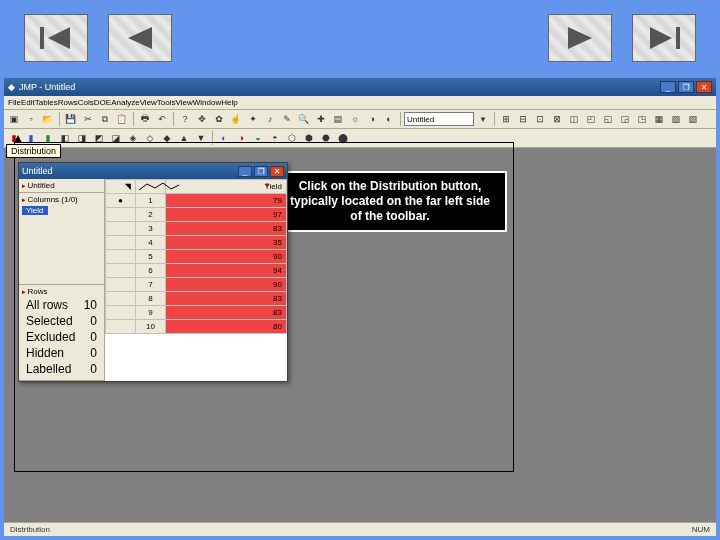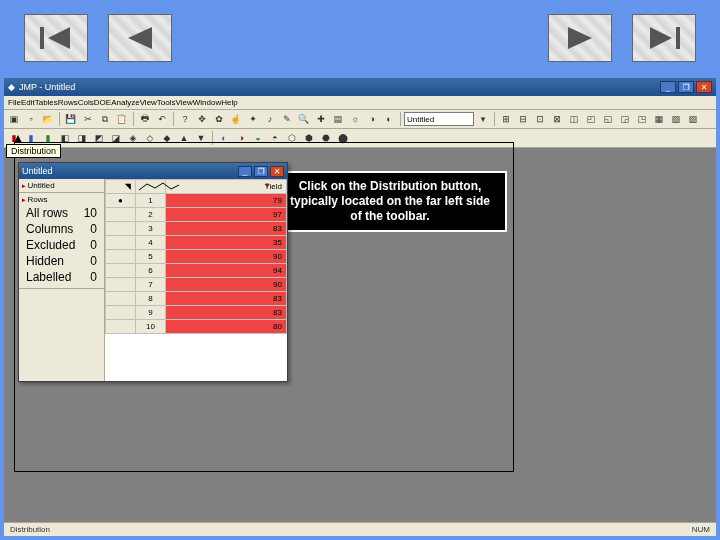--- a/index.html
+++ b/index.html
@@ -205,33 +205,40 @@
       </div>
     </div>
     <div class="dw-body">
       <div class="dw-left">
         <div class="dw-panel">
           <div class="pheader">
               <span class="tri">▸</span>
               <span>Untitled</span>
             </div>
         </div>
+        <div class="dw-panel" style="flex:1">
+          <div class="pheader">
+              <span class="tri">▸</span>
+              <span>Columns (1/0)</span>
+            </div>
+          <span class="col-tag">Yield</span>
+        </div>
         <div class="dw-panel">
           <div class="pheader">
               <span class="tri">▸</span>
               <span>Rows</span>
             </div>
           <table class="rows-table">
             <tbody>
                 <tr>
                   <td>All rows</td>
                   <td>10</td>
                 </tr>
             <tr>
-                  <td>Columns</td>
+                  <td>Selected</td>
                   <td>0</td>
                 </tr>
             <tr>
                   <td>Excluded</td>
                   <td>0</td>
                 </tr>
             <tr>
                   <td>Hidden</td>
                   <td>0</td>
                 </tr>

